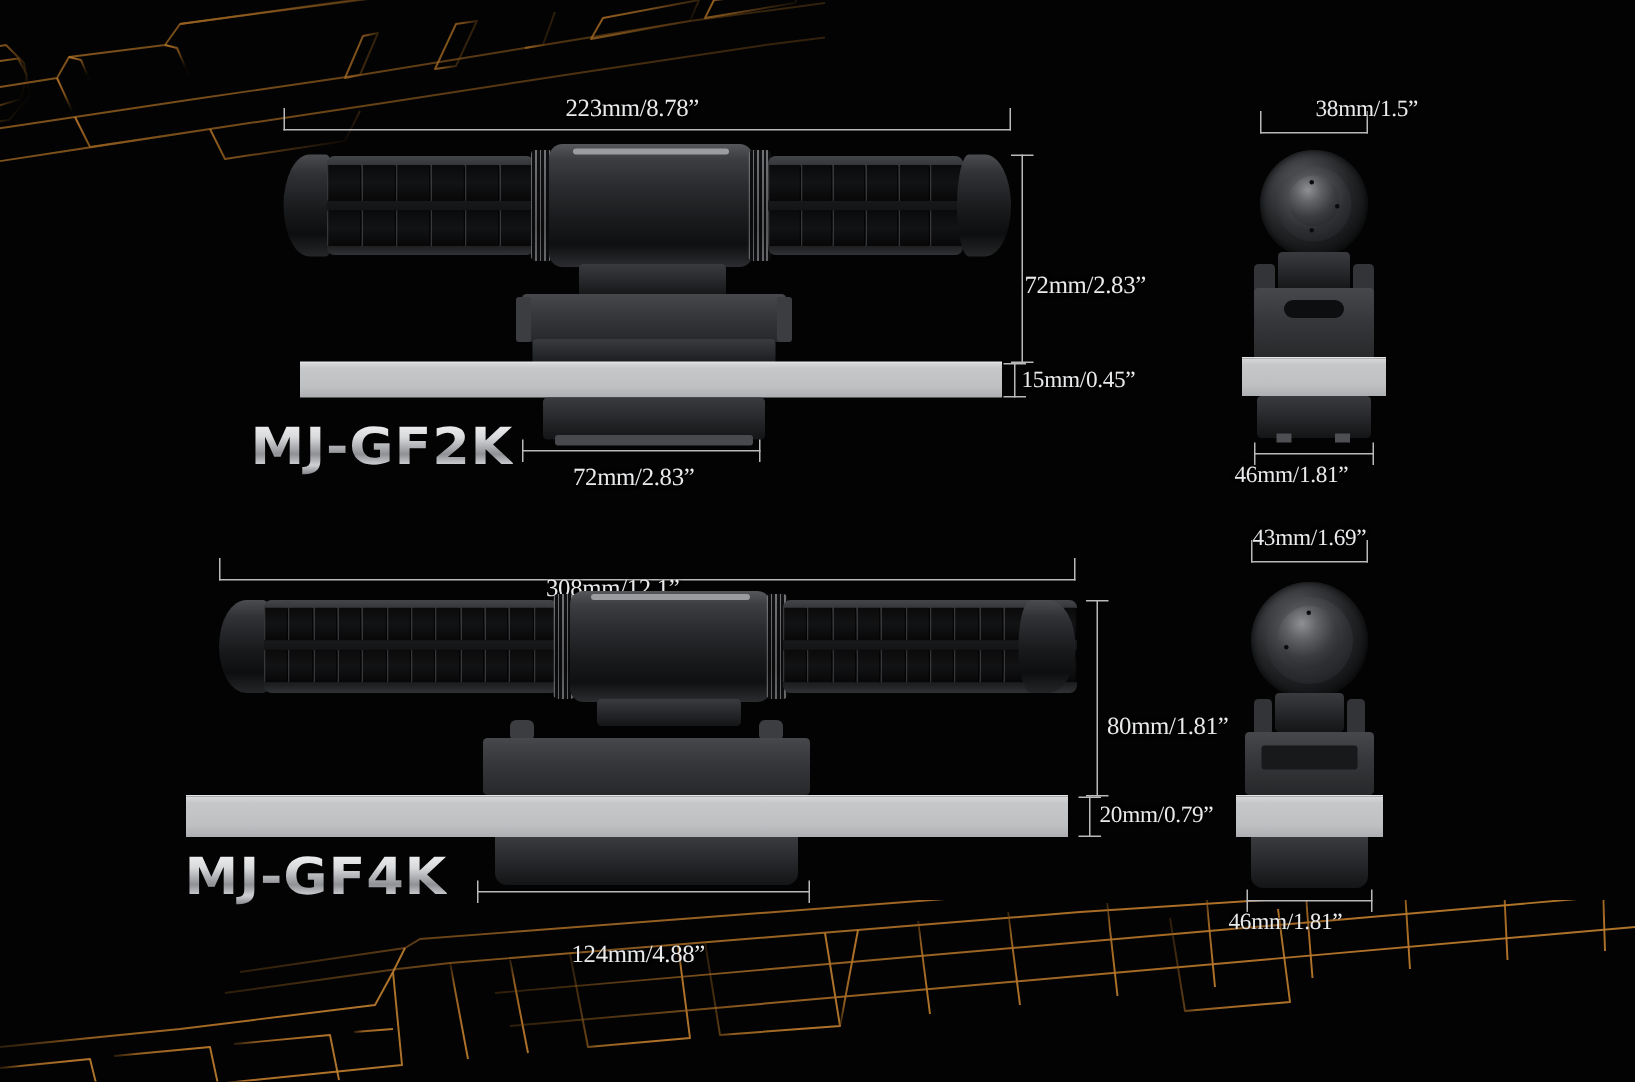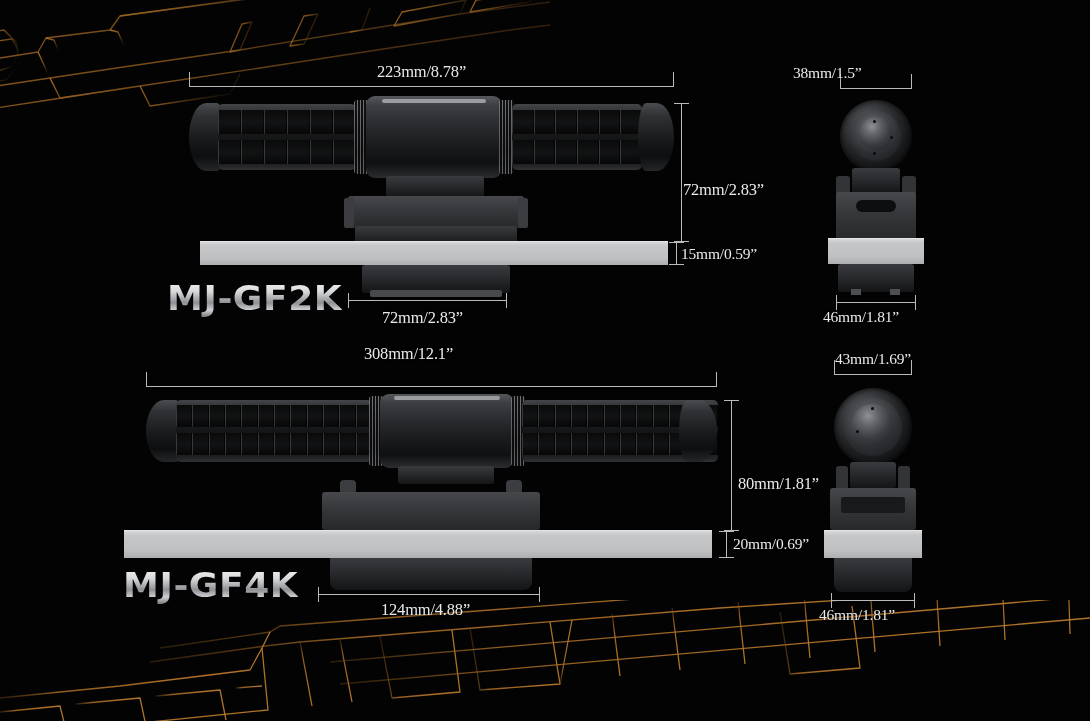--- a/index.html
+++ b/index.html
@@ -263,29 +263,29 @@
 
 <div class="rail" style="left:200px; top:241px; width:468px; height:24px;"></div>
 
 <div class="part blk" style="left:362px; top:265px; width:148px; height:28px;"></div>
 <div class="part" style="left:370px; top:290px; width:132px; height:7px; background:#47494c; border-radius:2px;"></div>
 
 <div class="dim-v" style="left:681px; top:103px; height:139px;"></div>
 <div class="dim-label" style="left:683px; top:180px;">72mm/2.83”</div>
 
 <div class="dim-v" style="left:676px; top:242px; height:23px;"></div>
-<div class="dim-label small" style="left:681px; top:245px;">15mm/0.59”</div>
+<div class="dim-label small" style="left:681px; top:245px;">15mm/0.45”</div>
 
 <div class="dim-h ticks-center" style="left:348px; top:300px; width:159px;"></div>
 <div class="dim-label" style="left:382px; top:308px;">72mm/2.83”</div>
 
 <div class="wordmark" style="left:172px; top:278px;">MJ-GF2K</div>
 
 <div class="dim-h" style="left:840px; top:88px; width:72px;"></div>
-<div class="dim-label small" style="left:793px; top:64px;text-align:right;">38mm/1.5”</div>
+<div class="dim-label small" style="left:877px; top:64px;text-align:right;">38mm/1.5”</div>
 
 <div class="lens-housing" style="position:absolute; left:840px; top:100px; width:72px; height:72px;">
   <div class="lens-inner" style="left:11px; top:11px; width:50px; height:50px;"></div>
   <div class="lens-glass" style="left:19px; top:17px; width:34px; height:34px;"></div>
   <div class="lens-dot" style="left:33px; top:20px;"></div>
   <div class="lens-dot" style="left:50px; top:36px;"></div>
   <div class="lens-dot" style="left:33px; top:52px;"></div>
 </div>
 
 <div class="part blk" style="left:852px; top:168px; width:48px; height:26px;"></div>
@@ -297,21 +297,21 @@
 <div class="rail" style="left:828px; top:238px; width:96px; height:26px;"></div>
 
 <div class="part blk" style="left:838px; top:264px; width:76px; height:28px;"></div>
 <div class="part" style="left:851px; top:289px; width:10px; height:6px; background:#4d4f52;"></div>
 <div class="part" style="left:890px; top:289px; width:10px; height:6px; background:#4d4f52;"></div>
 
 <div class="dim-h ticks-center" style="left:836px; top:302px; width:80px;"></div>
 <div class="dim-label small" style="left:823px; top:308px;">46mm/1.81”</div>
 
 <div class="dim-h" style="left:146px; top:386px; width:571px;"></div>
-<div class="dim-label" style="left:364px; top:344px;">308mm/12.1”</div>
+<div class="dim-label" style="left:364px; top:382px;">308mm/12.1”</div>
 
 <div class="part cap" style="left:146px; top:400px; width:38px; height:62px;"></div>
 <div class="part shroud" style="left:176px; top:400px; width:196px; height:62px;">
   <div class="slot-row" style="top:5px; height:22px;">
     <div class="slot"></div>
       <div class="slot"></div>
       <div class="slot"></div>
       <div class="slot"></div>
     <div class="slot"></div>
       <div class="slot"></div>
@@ -381,24 +381,24 @@
 <div class="part blk-lt" style="left:322px; top:492px; width:218px; height:38px;"></div>
 
 <div class="rail" style="left:124px; top:530px; width:588px; height:28px;"></div>
 
 <div class="part blk" style="left:330px; top:558px; width:202px; height:32px; border-radius:0 0 8px 8px;"></div>
 
 <div class="dim-v" style="left:731px; top:400px; height:131px;"></div>
 <div class="dim-label" style="left:738px; top:474px;">80mm/1.81”</div>
 
 <div class="dim-v" style="left:726px; top:531px; height:27px;"></div>
-<div class="dim-label small" style="left:733px; top:535px;">20mm/0.69”</div>
+<div class="dim-label small" style="left:733px; top:535px;">20mm/0.79”</div>
 
 <div class="dim-h ticks-center" style="left:318px; top:594px; width:222px;"></div>
-<div class="dim-label" style="left:381px; top:600px;">124mm/4.88”</div>
+<div class="dim-label" style="left:381px; top:626px;">124mm/4.88”</div>
 
 <div class="wordmark" style="left:128px; top:565px;">MJ-GF4K</div>
 
 <div class="dim-h" style="left:834px; top:374px; width:78px;"></div>
 <div class="dim-label small" style="left:835px; top:350px;">43mm/1.69”</div>
 
 <div class="lens-housing" style="position:absolute; left:834px; top:388px; width:78px; height:78px;">
   <div class="lens-inner" style="left:10px; top:10px; width:58px; height:58px;"></div>
   <div class="lens-glass" style="left:18px; top:16px; width:42px; height:42px;"></div>
   <div class="lens-dot" style="left:37px; top:19px;"></div>

